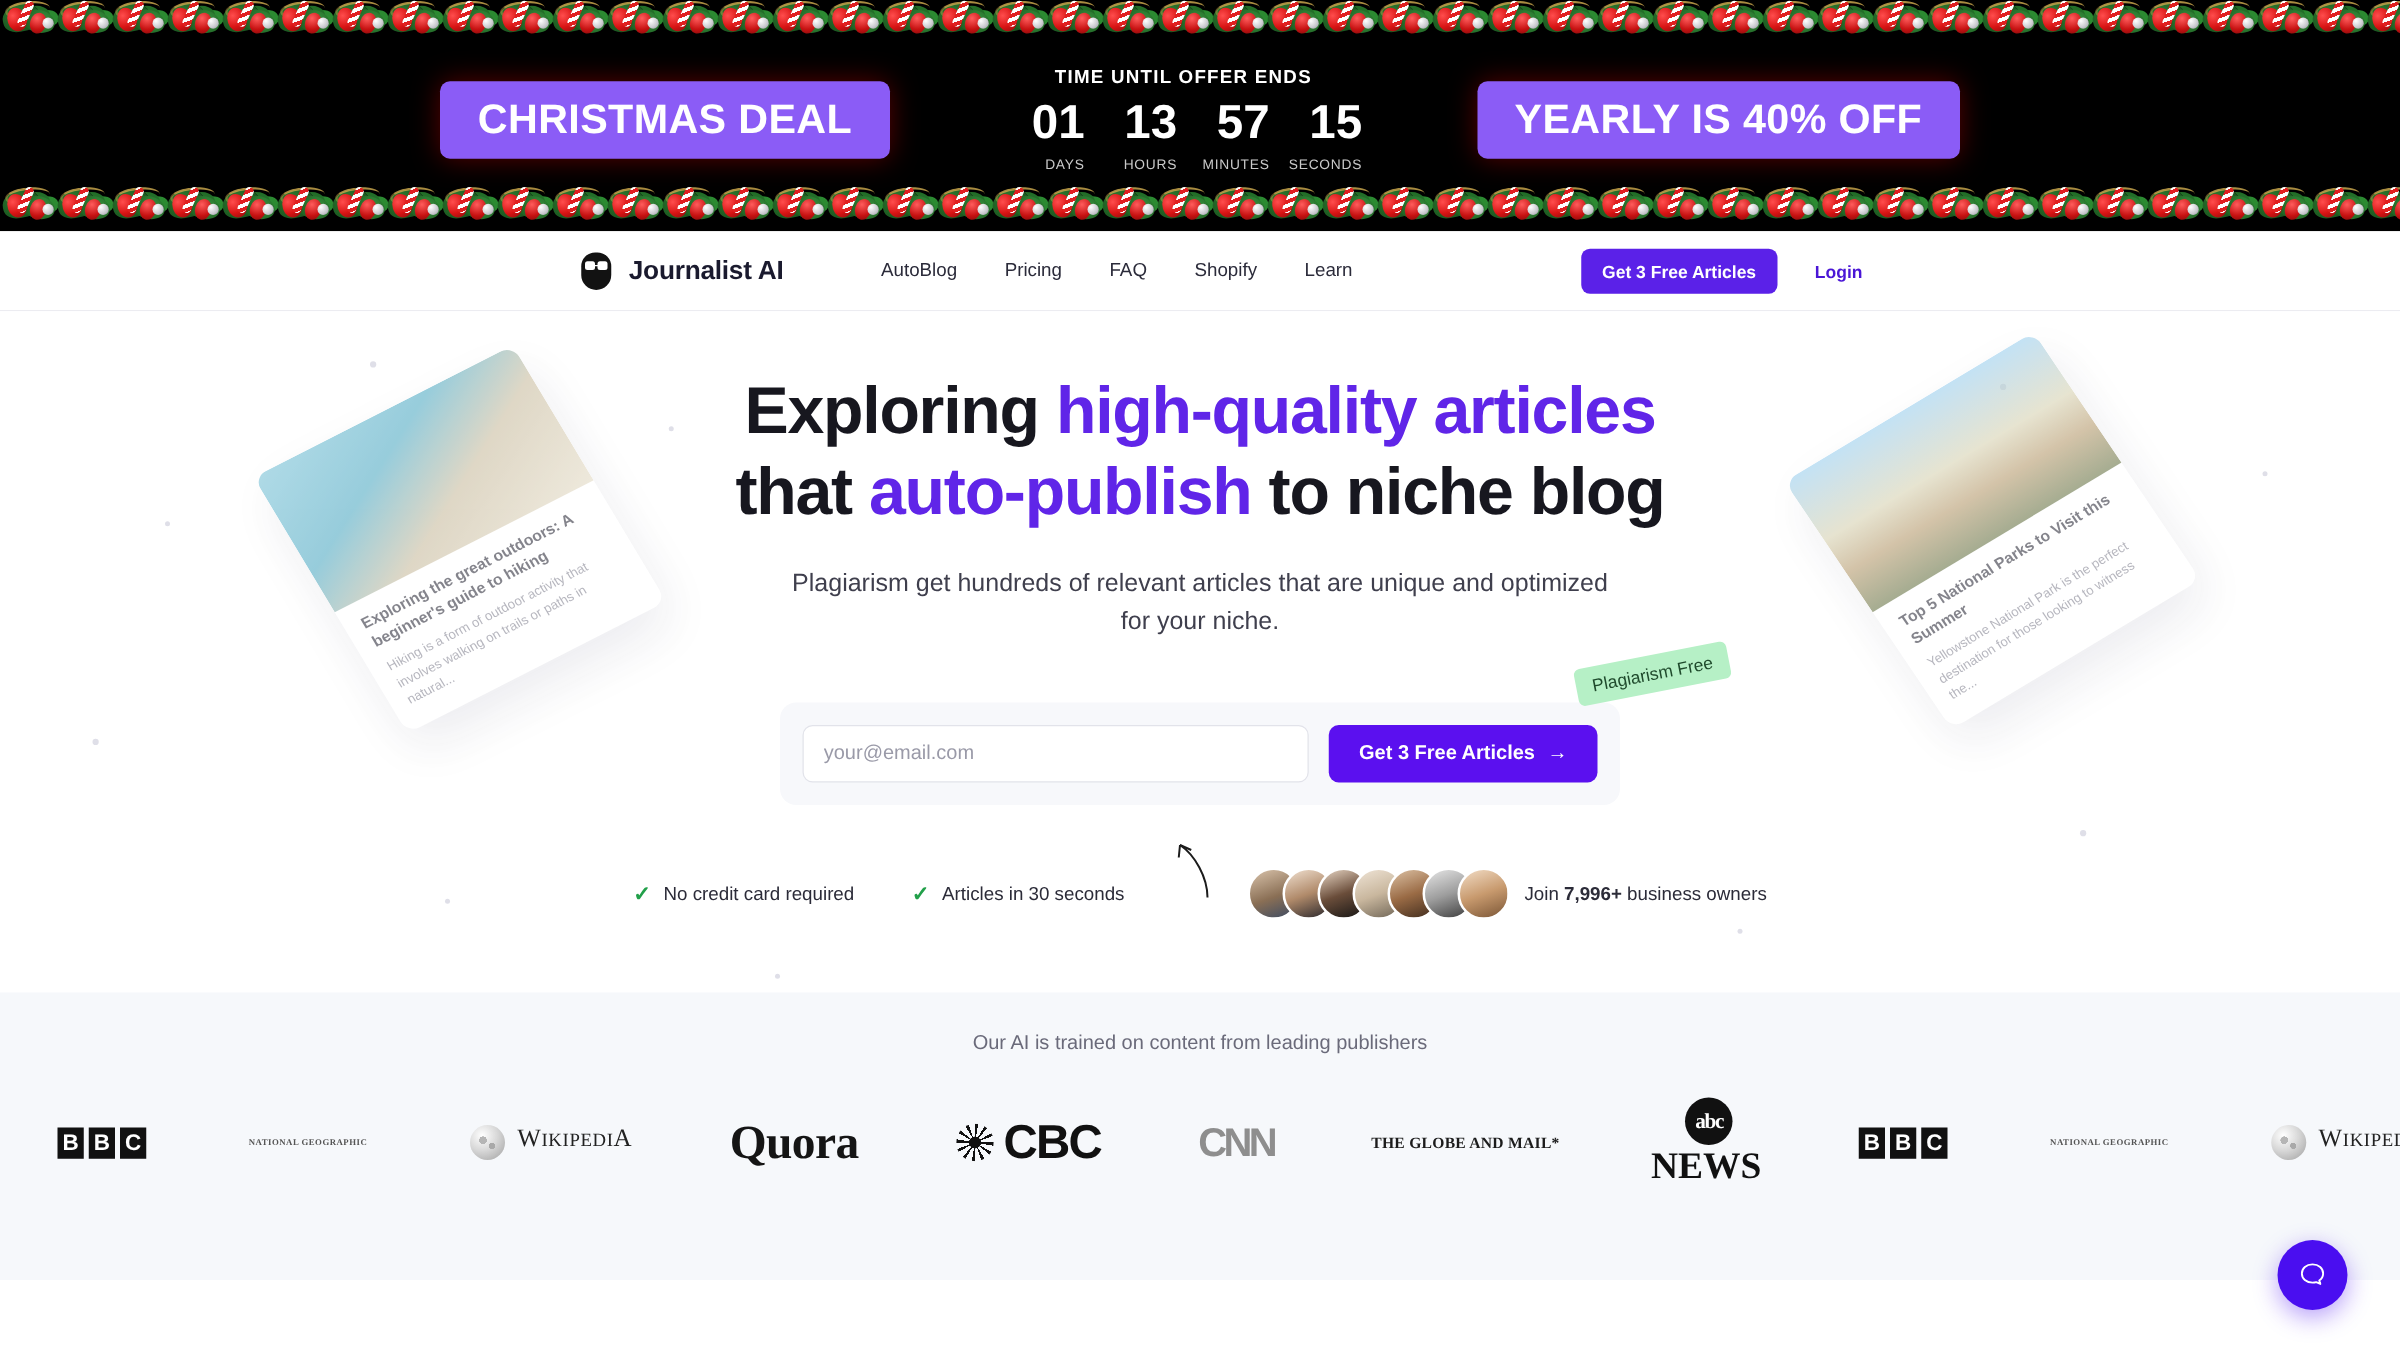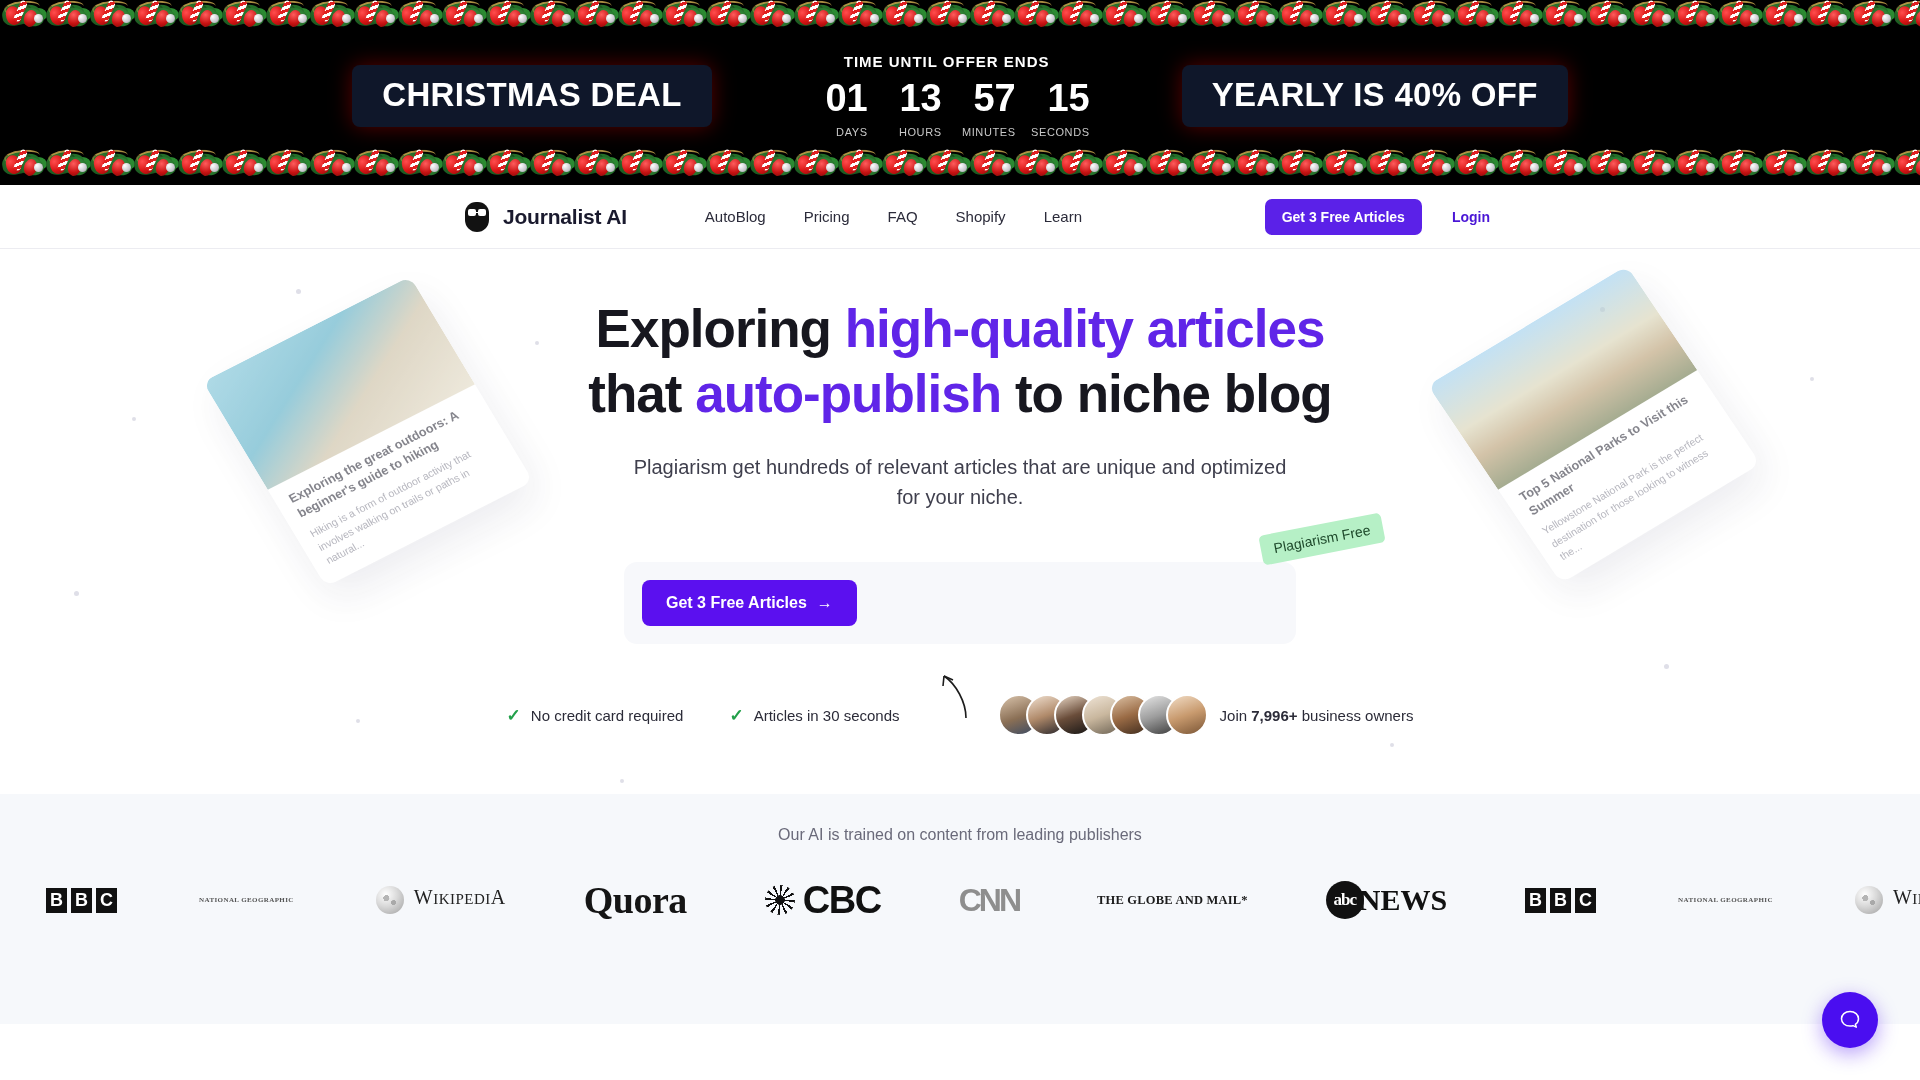--- a/index.html
+++ b/index.html
@@ -79,21 +79,21 @@
   }
 
   .promo-inner {
     position:relative; z-index:3;
     height:100%;
     display:flex; align-items:center; justify-content:center;
     gap:92px;
     padding-top:6px;
   }
   .deal-pill {
-    background:#0f172a;
+    background:#8b5cf6;
     color:#ffffff;
     font-size:33px;
     font-weight:700;
     letter-spacing:.3px;
     padding:11px 30px 13px;
     border-radius:8px;
     box-shadow:0 0 22px rgba(255,0,0,.35);
     white-space:nowrap;
     cursor:pointer;
   }
@@ -374,21 +374,21 @@
   }
   .cbc .ct { font-size:38px; font-weight:700; letter-spacing:-1.5px; color:#111; }
   .cnn {
     font-size:32px; font-weight:700; color:#8e8e94; letter-spacing:-3px;
     font-family:"Liberation Sans", sans-serif;
   }
   .globemail {
     font-family:"Liberation Serif", serif;
     font-size:12.5px; font-weight:700; color:#1c1c1c; letter-spacing:.2px;
   }
-  .abc { display:flex; align-items:center; }
+  .abc { display:flex; align-items:center;flex-direction:column; }
   .abc .circ {
     width:38px; height:38px; border-radius:50%;
     background:#111; color:#fff;
     display:flex; align-items:center; justify-content:center;
     font-size:17px; font-weight:700; letter-spacing:-1px;
     font-family:"Liberation Serif", serif;
   }
   .abc .nt {
     font-family:"Liberation Serif", serif;
     font-size:30px; font-weight:700; color:#111; margin-left:-5px;
@@ -1298,20 +1298,21 @@
         <span>Exploring </span><span class="accent">high-quality articles</span>
       </span><br>
       <span>
         <span>that </span><span class="accent">auto-publish</span><span> to niche blog</span>
       </span>
     </h1>
 
     <p class="sub">Plagiarism get hundreds of relevant articles that are unique and optimized for your niche.</p>
 
     <div class="form-wrap">
+      <input class="email-input" type="text" placeholder="your@email.com" style="">
       <button class="btn-submit">
         <span>Get 3 Free Articles</span>
         <span>→</span>
       </button>
       <div class="badge-plag">Plagiarism Free</div>
     </div>
 
     <div class="trust">
       <div class="trust-item">
         <span class="check">✓</span>

